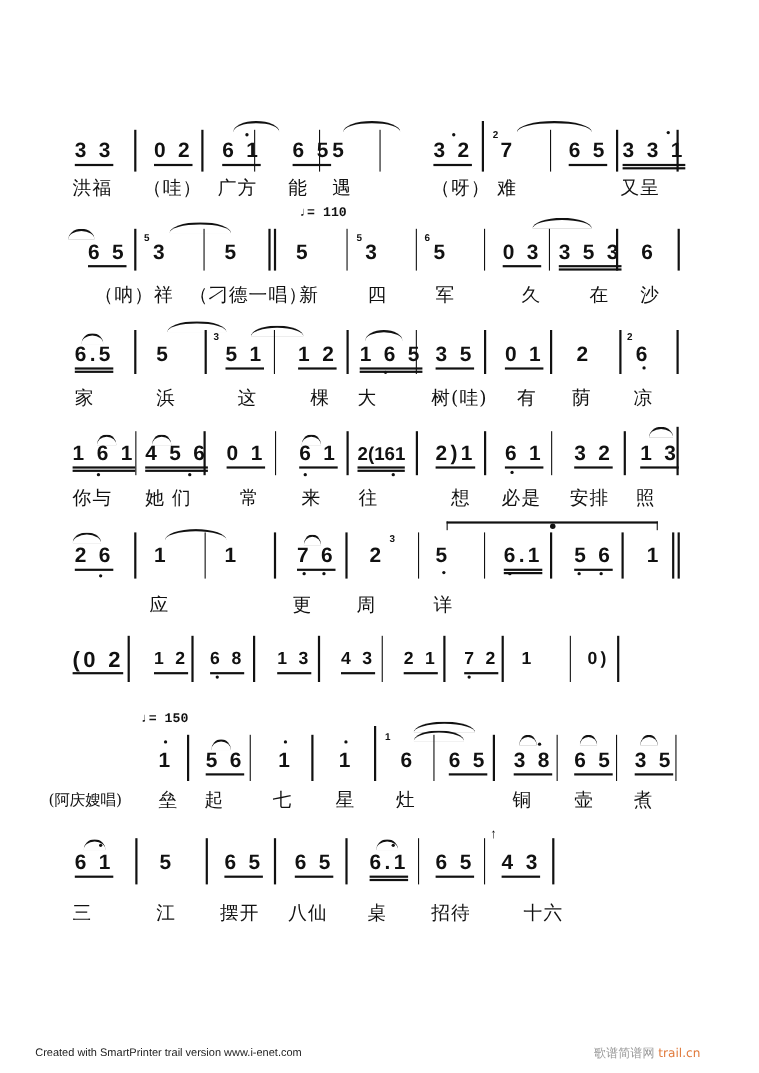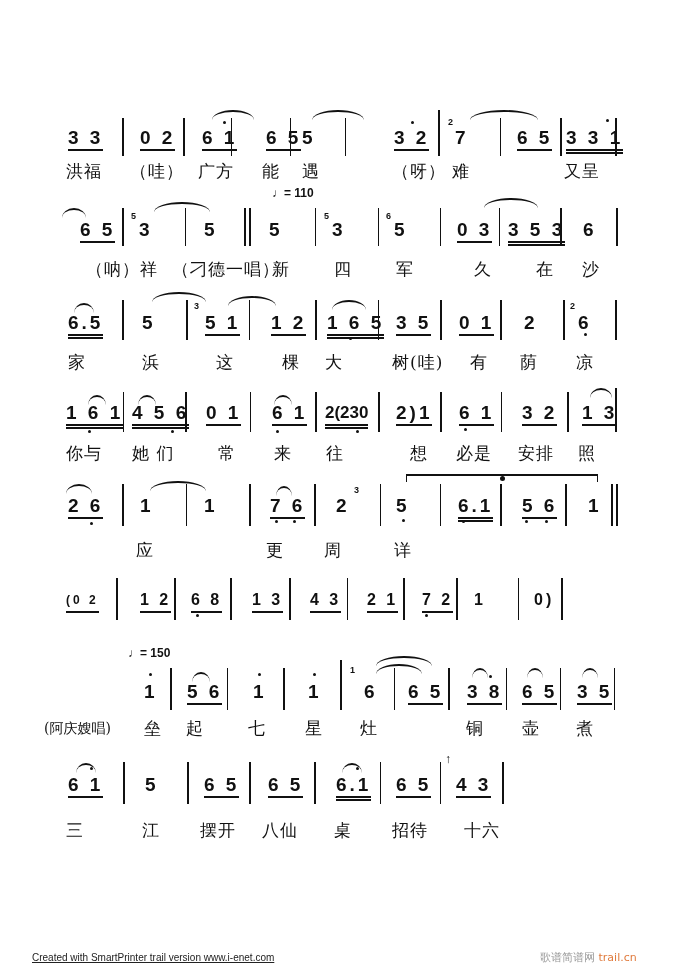--- a/index.html
+++ b/index.html
@@ -9,24 +9,24 @@
   .row { position:absolute; left:0; width:690px; }
   .bar { position:absolute; width:2px; background:#111; }
   .bar.thin { width:1px; }
   .bar.dbl { width:2px; box-shadow:5px 0 0 #111; }
   .note { position:absolute; font-family:"Liberation Sans", sans-serif; font-weight:bold;
           font-size:19px; letter-spacing:3px; line-height:20px; white-space:nowrap; }
   .note.u1 { border-bottom:2px solid #111; padding-bottom:1px; }
   .note.u2 { border-bottom:5px double #111; padding-bottom:1px; }
   .grace { position:absolute; font-family:"Liberation Sans", sans-serif; font-weight:bold; font-size:9px; line-height:9px; }
   .lyric { position:absolute; font-family:"DejaVu Serif", serif; font-size:17px; line-height:20px; white-space:nowrap; letter-spacing:1px; }
-  .tempo { position:absolute; font-family:Liberation Sans, sans-serif; font-weight:bold; font-size:12px; }
+  .tempo { position:absolute; font-family:Liberation Mono, monospace; font-weight:bold; font-size:12px; }
   .tie { position:absolute; border-top:2px solid #111; border-radius:50% 50% 0 0 / 100% 100% 0 0; height:8px; }
   .dot { position:absolute; width:3px; height:3px; background:#111; border-radius:50%; }
-  .footer { position:absolute; font-family:"Liberation Sans", sans-serif; font-size:10px; color:#222;text-decoration:underline; }
+  .footer { position:absolute; font-family:"Liberation Sans", sans-serif; font-size:10px; color:#222; }
   .wm { position:absolute; font-family:"DejaVu Sans", sans-serif; font-size:11px; color:#999; }
   .wm span { color:#e07a3c; }
 </style>
 </head>
 <body>
 
 <div class="sheet">
 
   <div class="row">
     <div class="note u1" style="left:68px;top:128px">3 3</div>
@@ -150,21 +150,21 @@
     <div class="tie" style="left:138px;top:395px;width:18px"></div>
     <div class="note u2" style="left:132px;top:403px">4 5 6</div>
     <div class="dot" style="left:171px;top:430px"></div>
     <div class="bar" style="left:185px;top:392px;height:40px"></div>
     <div class="note u1" style="left:206px;top:403px">0 1</div>
     <div class="bar thin" style="left:250px;top:392px;height:40px"></div>
     <div class="tie" style="left:274px;top:395px;width:18px"></div>
     <div class="note u1" style="left:272px;top:403px">6 1</div>
     <div class="dot" style="left:276px;top:430px"></div>
     <div class="bar" style="left:315px;top:392px;height:40px"></div>
-    <div class="note u2" style="left:325px;top:403px;font-size:17px;letter-spacing:0">2(230</div>
+    <div class="note u2" style="left:325px;top:403px;font-size:17px;letter-spacing:0">2(161</div>
     <div class="dot" style="left:356px;top:430px"></div>
     <div class="bar" style="left:378px;top:392px;height:40px"></div>
     <div class="note u1" style="left:396px;top:403px">2)1</div>
     <div class="bar" style="left:440px;top:392px;height:40px"></div>
     <div class="note u1" style="left:459px;top:403px">6 1</div>
     <div class="dot" style="left:464px;top:428px"></div>
     <div class="bar thin" style="left:501px;top:392px;height:40px"></div>
     <div class="note u1" style="left:522px;top:403px">3 2</div>
     <div class="bar" style="left:567px;top:392px;height:40px"></div>
     <div class="tie" style="left:590px;top:388px;width:22px"></div>
@@ -215,21 +215,21 @@
     <div class="note" style="left:588px;top:496px">1</div>
     <div class="bar dbl" style="left:611px;top:484px;height:42px"></div>
 
     <div class="lyric" style="left:136px;top:540px">应</div>
     <div class="lyric" style="left:266px;top:540px">更</div>
     <div class="lyric" style="left:324px;top:540px">周</div>
     <div class="lyric" style="left:394px;top:540px">详</div>
   </div>
 
   <div class="row">
-    <div class="note u1" style="left:66px;top:590px;font-size:12px">(0 2</div>
+    <div class="note u1" style="left:66px;top:590px;font-size:20px">(0 2</div>
     <div class="bar" style="left:116px;top:578px;height:42px"></div>
     <div class="note u1" style="left:140px;top:590px;font-size:16px">1 2</div>
     <div class="bar" style="left:174px;top:578px;height:42px"></div>
     <div class="note u1" style="left:191px;top:590px;font-size:16px">6 8</div>
     <div class="dot" style="left:196px;top:614px"></div>
     <div class="bar" style="left:230px;top:578px;height:42px"></div>
     <div class="note u1" style="left:252px;top:590px;font-size:16px">1 3</div>
     <div class="bar" style="left:289px;top:578px;height:42px"></div>
     <div class="note u1" style="left:310px;top:590px;font-size:16px">4 3</div>
     <div class="bar thin" style="left:347px;top:578px;height:42px"></div>
@@ -307,21 +307,21 @@
     <div class="tempo" style="left:445px;top:752px;font-size:12px">↑</div>
     <div class="note u1" style="left:456px;top:775px">4 3</div>
     <div class="bar" style="left:502px;top:762px;height:42px"></div>
 
     <div class="lyric" style="left:66px;top:820px">三</div>
     <div class="lyric" style="left:142px;top:820px">江</div>
     <div class="lyric" style="left:200px;top:820px">摆开</div>
     <div class="lyric" style="left:262px;top:820px">八仙</div>
     <div class="lyric" style="left:334px;top:820px">桌</div>
     <div class="lyric" style="left:392px;top:820px">招待</div>
-    <div class="lyric" style="left:464px;top:820px">十六</div>
+    <div class="lyric" style="left:476px;top:820px">十六</div>
   </div>
 
   <div class="footer" style="left:32px;top:952px">Created with SmartPrinter trail version www.i-enet.com</div>
   <div class="wm" style="left:540px;top:950px">
     <span style="color:#999">歌谱简谱网</span>
     <span>trail.cn</span>
   </div>
 </div>
 
 </body></html>

